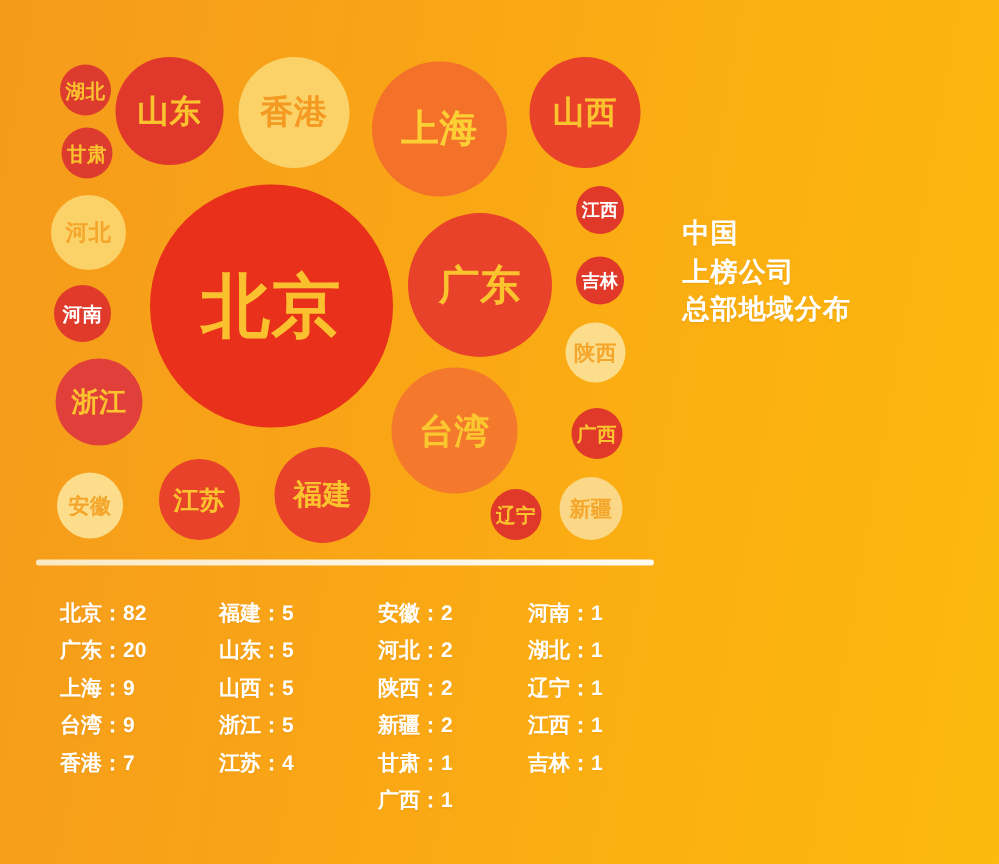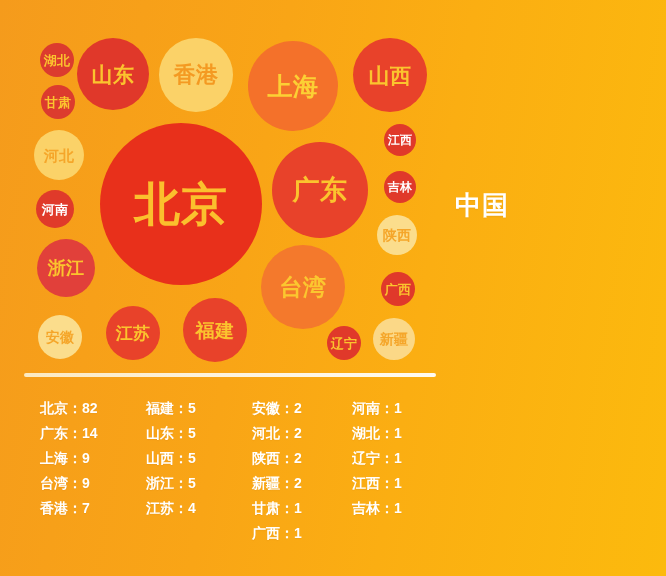--- a/index.html
+++ b/index.html
@@ -36,25 +36,24 @@
     text-align: center;
   }
   
   #headline {
     position: absolute;
     left: 455px;
     top: 143px;
     width: 205px;
     color: #FFFFFF;
     font-weight: 700;
-    font-size: 26px;
+    font-size: 18px;
     line-height: 1.42;
     letter-spacing: 0.04em;
     text-shadow: 0 1px 1px rgba(150,80,0,0.10);
-    margin-top: 44px;
   }
   #headline .hl-line { display: block; }
   
   #divider {
     position: absolute;
     left: 24px;
     top: 373px;
     width: 412px;
     height: 4px;
     background: linear-gradient(90deg, #FBE9C2 0%, #FDF3DE 45%, #FFFBF1 100%);
@@ -115,35 +114,37 @@
       <div class="bubble" style="left: 41px; top: 85px; width: 34px; height: 34px; background: rgb(220, 59, 46); color: rgb(251, 196, 46); font-size: 13px; z-index: 83;">甘肃</div>
       <div class="bubble" style="left: 40px; top: 43px; width: 34px; height: 34px; background: rgb(220, 59, 46); color: rgb(251, 196, 46); font-size: 13px; z-index: 83;">湖北</div>
       <div class="bubble" style="left: 381px; top: 272px; width: 34px; height: 34px; background: rgb(224, 57, 42); color: rgb(251, 196, 46); font-size: 13px; z-index: 83;">广西</div>
       <div class="bubble" style="left: 327px; top: 326px; width: 34px; height: 34px; background: rgb(224, 57, 42); color: rgb(251, 196, 46); font-size: 13px; z-index: 83;">辽宁</div>
       <div class="bubble" style="left: 384px; top: 124px; width: 32px; height: 32px; background: rgb(224, 57, 42); color: rgb(255, 255, 255); font-size: 12px; z-index: 84;">江西</div>
       <div class="bubble" style="left: 384px; top: 171px; width: 32px; height: 32px; background: rgb(224, 57, 42); color: rgb(255, 255, 255); font-size: 12px; z-index: 84;">吉林</div>
     </div>
 
   <div id="headline">
     <span class="hl-line">中国</span>
+    <span class="hl-line">上榜公司</span>
+    <span class="hl-line">总部地域分布</span>
   </div>
 
   <div id="divider"></div>
 
   <div id="legend">
       <div class="legend-col c0">
         <div class="legend-row">
           <span class="legend-name">北京</span>
           <span class="legend-sep">：</span>
           <span class="legend-value">82</span>
         </div>
         <div class="legend-row">
           <span class="legend-name">广东</span>
           <span class="legend-sep">：</span>
-          <span class="legend-value">14</span>
+          <span class="legend-value">20</span>
         </div>
         <div class="legend-row">
           <span class="legend-name">上海</span>
           <span class="legend-sep">：</span>
           <span class="legend-value">9</span>
         </div>
         <div class="legend-row">
           <span class="legend-name">台湾</span>
           <span class="legend-sep">：</span>
           <span class="legend-value">9</span>

